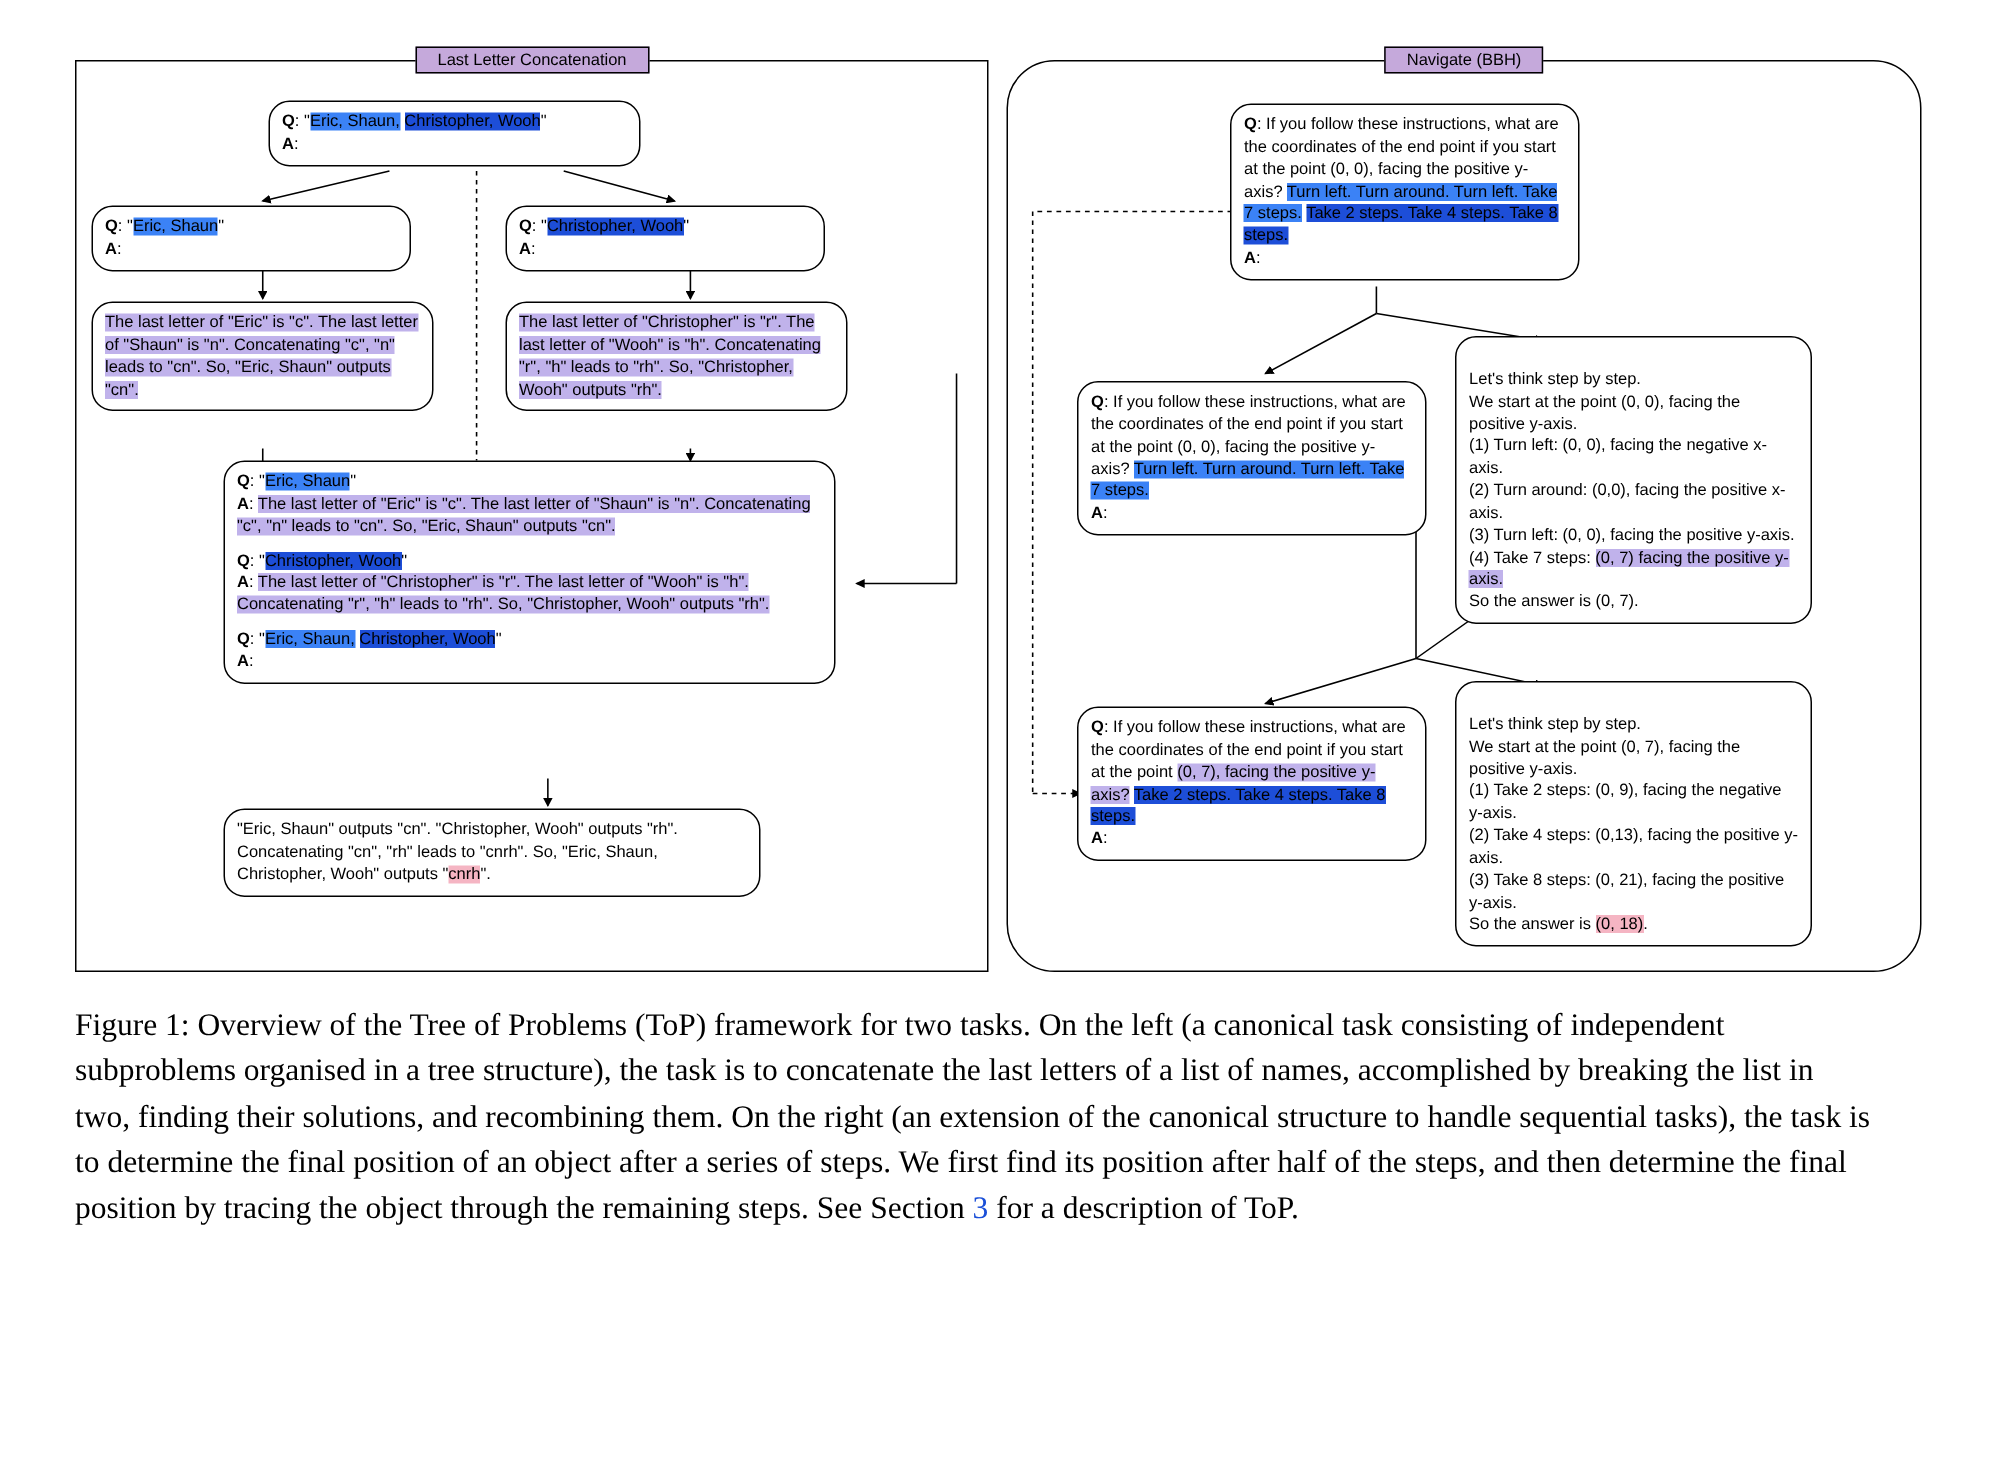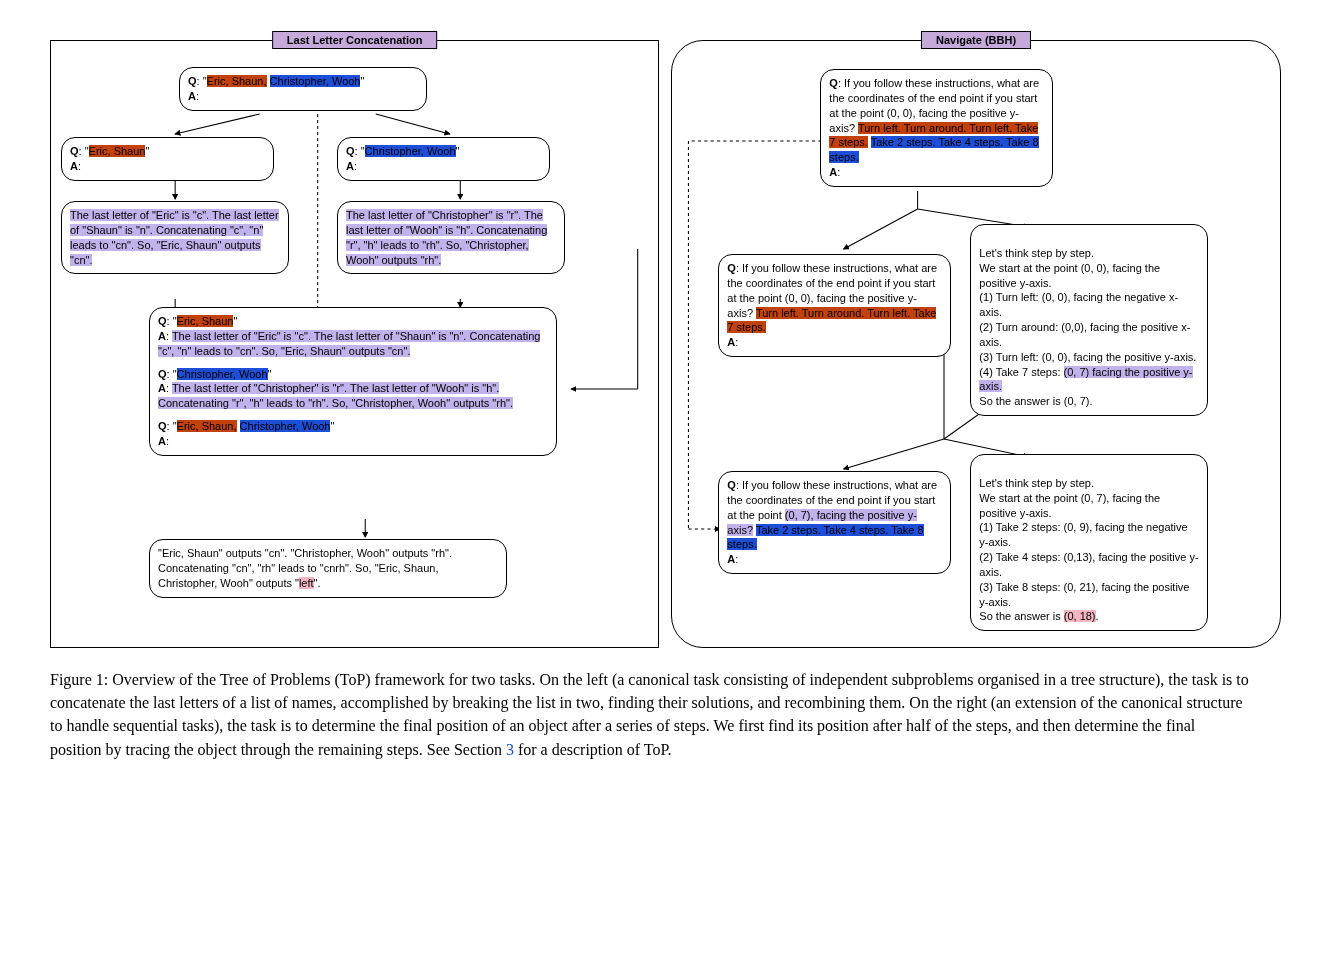--- a/index.html
+++ b/index.html
@@ -22,50 +22,50 @@
   .panel-right { flex: 0 0 48%; border-radius: 32px; }
   .panel-title {
     position: absolute;
     top: -10px;
     left: 50%;
     transform: translateX(-50%);
     background: #c5a9db;
     border: 1px solid #000;
     padding: 2px 14px;
     font-size: 11px;
-    font-weight: bold;
+    font-weight: normal;
     font-family: Arial, sans-serif;
     white-space: nowrap;
   }
   .box {
     border: 1px solid #000;
     border-radius: 14px;
     padding: 6px 8px;
     font-size: 11px;
     font-family: Arial, sans-serif;
     line-height: 1.35;
     background: #fff;
     position: absolute;
   }
-  .hl-green { background: #c2410c; }
+  .hl-green { background: #3b82f6; }
   .hl-orange { background: #1d4ed8; }
   .hl-purple { background: #c0b2eb; }
   .hl-pink { background: #f5b5c3; }
   .b { font-weight: bold; }
   .left-inner { position: relative; height: 590px; width: 100%; }
   .right-inner { position: relative; height: 590px; width: 100%; }
   svg.arrows {
     position: absolute;
     top: 0; left: 0;
     width: 100%;
     height: 100%;
     pointer-events: none;
   }
   .caption {
-    font-size: 16px;
+    font-size: 21px;
     line-height: 1.45;
     max-width: 1200px;
   }
   .caption a { color: #1a4fd8; text-decoration: none; }
 </style>
 </head>
 <body>
 
 <div class="figure-container">
 
@@ -125,21 +125,21 @@
         <span class="b">A</span><span>: </span><span class="hl-purple">The last letter of "Eric" is "c". The last letter of "Shaun" is "n". Concatenating "c", "n" leads to "cn". So, "Eric, Shaun" outputs "cn".</span>
         <div style="height:8px;"></div>
         <span class="b">Q</span><span>: "</span><span class="hl-orange">Christopher, Wooh</span><span>"</span><br>
         <span class="b">A</span><span>: </span><span class="hl-purple">The last letter of "Christopher" is "r". The last letter of "Wooh" is "h". Concatenating "r", "h" leads to "rh". So, "Christopher, Wooh" outputs "rh".</span>
         <div style="height:8px;"></div>
         <span class="b">Q</span><span>: "</span><span class="hl-green">Eric, Shaun,</span><span> </span><span class="hl-orange">Christopher, Wooh</span><span>"</span><br>
         <span class="b">A</span><span>:</span>
       </div>
 
       <div class="box" style="left:90px; top:490px; width:340px;">
-        <span>"Eric, Shaun" outputs "cn". "Christopher, Wooh" outputs "rh". Concatenating "cn", "rh" leads to "cnrh". So,  "Eric, Shaun, Christopher, Wooh" outputs "</span><span class="hl-pink">left</span><span>".</span>
+        <span>"Eric, Shaun" outputs "cn". "Christopher, Wooh" outputs "rh". Concatenating "cn", "rh" leads to "cnrh". So,  "Eric, Shaun, Christopher, Wooh" outputs "</span><span class="hl-pink">cnrh</span><span>".</span>
       </div>
     </div>
   </div>
 
   <div class="panel panel-right">
     <div class="panel-title">Navigate (BBH)</div>
     <div class="right-inner">
       <svg class="arrows" viewBox="0 0 560 590" preserveAspectRatio="none">
         <defs>
           <marker id="ah2" markerWidth="6" markerHeight="6" refX="5" refY="3" orient="auto">

